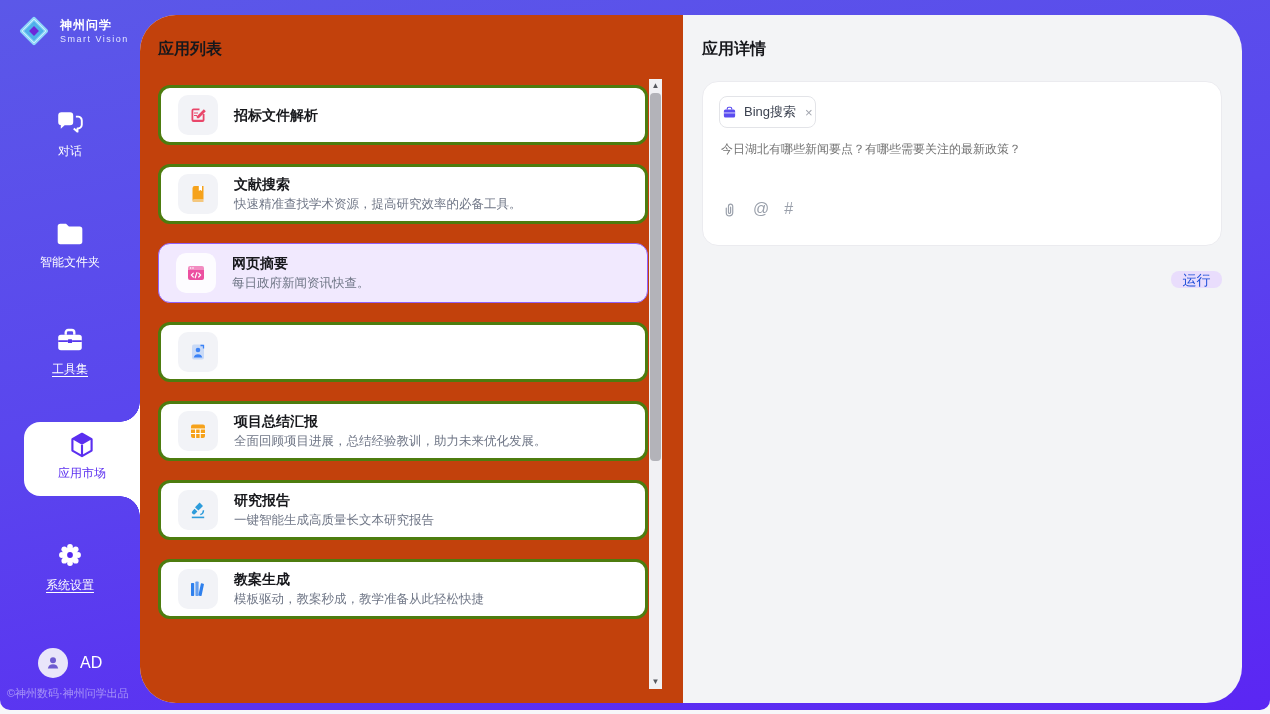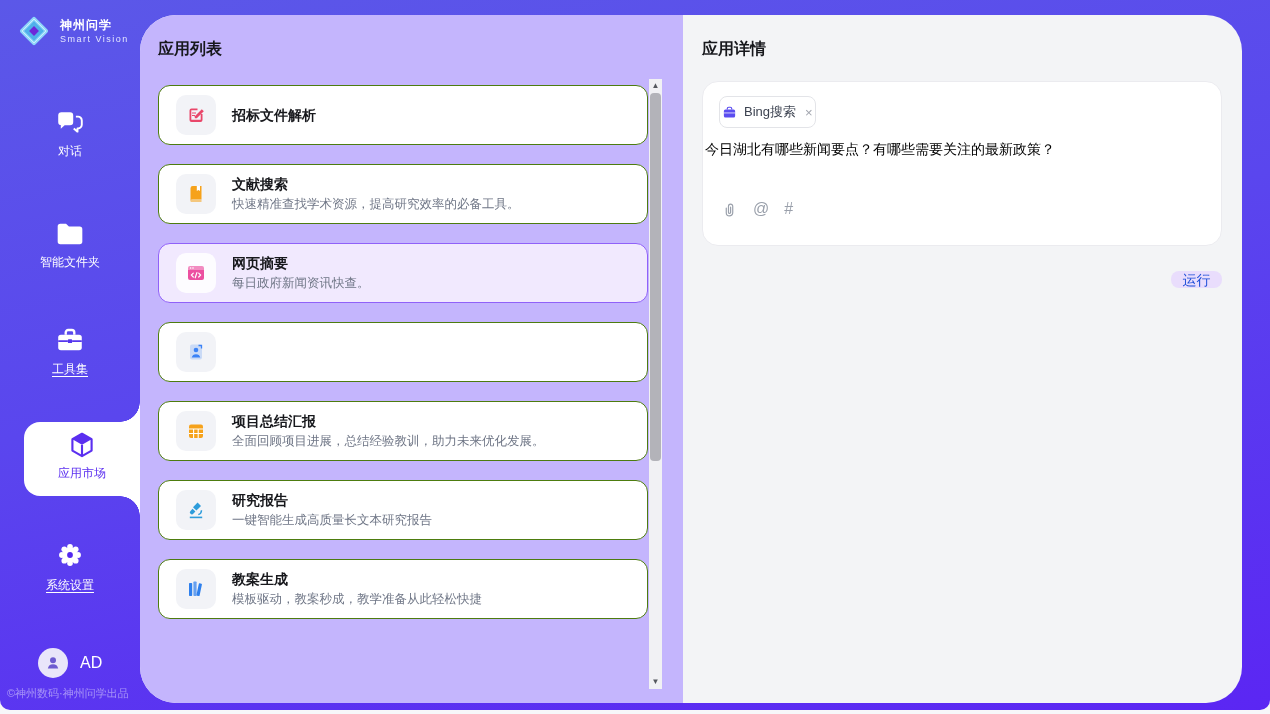--- a/index.html
+++ b/index.html
@@ -41,26 +41,26 @@
   .nav-active .nav-label{color:#5b2ff0;margin-top:3px;}
   .account{position:absolute;left:38px;top:648px;display:flex;align-items:center;gap:12px;cursor:pointer;}
   .avatar{width:30px;height:30px;border-radius:50%;background:#e9e5fa;display:flex;align-items:center;justify-content:center;}
   .account-name{color:#fff;font-size:16px;}
   .copyright{position:absolute;left:7px;top:686px;color:rgba(255,255,255,.45);font-size:11px;white-space:nowrap;}
   
   .content{
     position:absolute;left:140px;top:15px;width:1102px;height:688px;
     background:#f3f4f6;border-radius:36px;overflow:hidden;
   }
-  .list-panel{position:absolute;left:0;top:0;width:543px;height:688px;background:#c4b5fd;}
+  .list-panel{position:absolute;left:0;top:0;width:543px;height:688px;background:#c2410c;}
   .panel-title{position:absolute;left:18px;top:24px;font-size:16px;font-weight:bold;color:#17181c;margin:0;}
   .cards{position:absolute;left:18px;top:70px;width:490px;}
   .card{
     box-sizing:border-box;height:60px;margin-bottom:19px;background:#fff;
-    border:1px solid #4d7c0f;border-radius:12px;display:flex;align-items:center;
+    border:3px solid #4d7c0f;border-radius:12px;display:flex;align-items:center;
     padding-left:17px;gap:16px;cursor:pointer;
   }
   .card.selected{background:#f1e9fe;border:1px solid #9061f9;}
   .tile{width:40px;height:40px;border-radius:10px;background:#f2f3f7;display:flex;align-items:center;justify-content:center;flex:0 0 40px;}
   .card.selected .tile{background:rgba(255,255,255,.85);}
   .card-title{font-size:14px;font-weight:bold;color:#17181c;line-height:17px;}
   .card-desc{font-size:12.5px;color:#6f7686;margin-top:4px;line-height:15px;}
   .c-red{color:#e9476a}.c-orange{color:#f6a21b}.c-pink{color:#ec4fa0}.c-blue{color:#3b82f6}
   .c-green{color:#7cc94e}.c-cyan{color:#2d9cdb}.c-blue2{color:#2f80ed}
   
@@ -73,21 +73,21 @@
   .detail-card{
     position:absolute;left:19px;top:66px;width:520px;height:165px;box-sizing:border-box;
     background:#fff;border:1px solid #ebebef;border-radius:16px;
   }
   .tool-pill{
     position:absolute;left:16px;top:14px;height:30px;display:flex;align-items:center;gap:7px;
     border:1px solid #e3e4e8;border-radius:8px;padding:0 2px;background:#fff;cursor:default;
   }
   .tool-pill-label{font-size:13px;color:#3c4250;}
   .tool-pill-close{font-size:13px;color:#a0a4ad;cursor:pointer;margin-left:2px;}
-  .question{position:absolute;left:2px;top:58px;width:486px;font-size:14px;color:#000000;line-height:19px;cursor:text;}
+  .question{position:absolute;left:18px;top:58px;width:486px;font-size:12px;color:#737373;line-height:19px;cursor:text;}
   .input-icons{position:absolute;left:18px;top:118px;display:flex;align-items:center;gap:15px;color:#9aa0ab;}
   .input-icons .txt-ic{font-size:16px;cursor:pointer;}
   .run-btn{
     position:absolute;left:488px;top:256px;width:51px;height:17px;border:none;border-radius:8px;
     background:#e9ddfc;color:#1d4ed8;font-size:14px;cursor:pointer;font-family:inherit;
   }
   .bottom-strip{position:absolute;left:0;bottom:0;width:1270px;height:4px;background:#f7f7f9;}
 </style>
 </head>
 <body>

